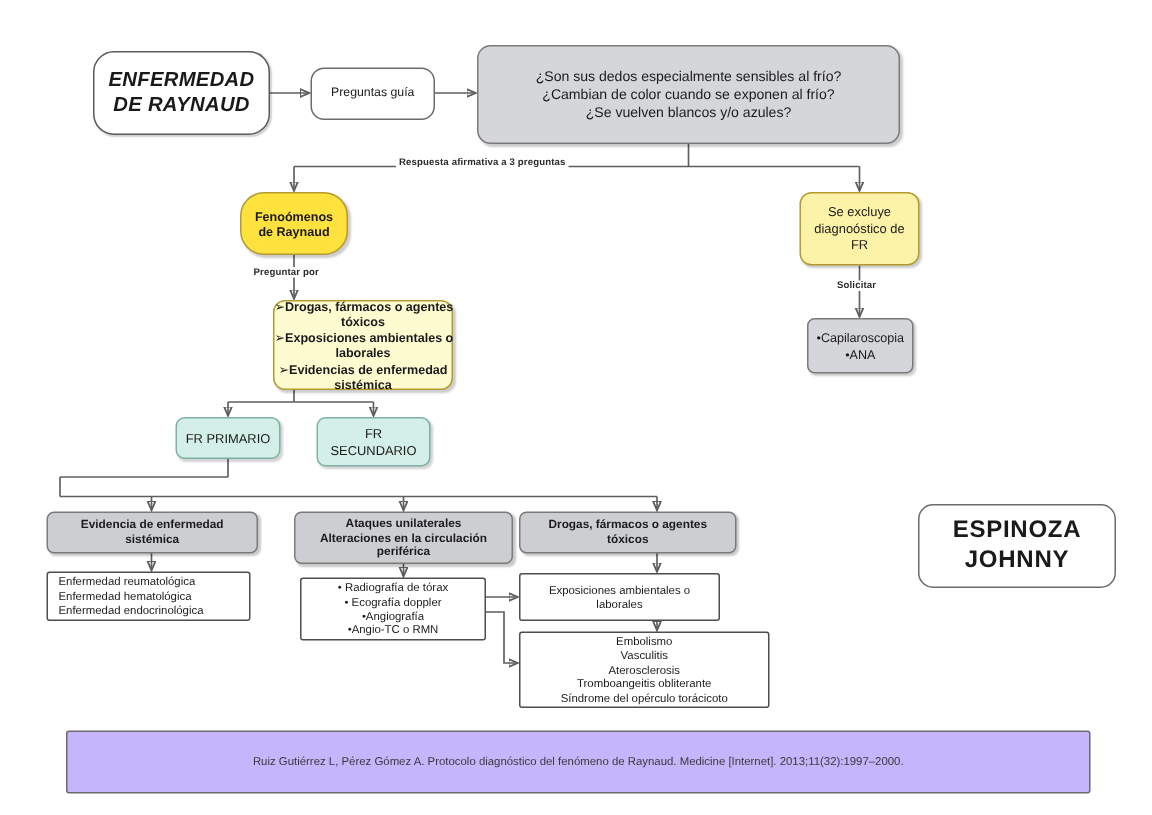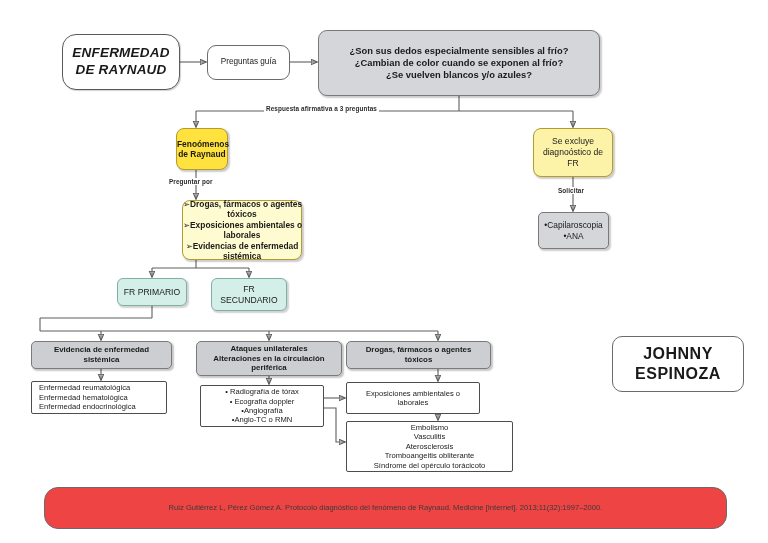--- a/index.html
+++ b/index.html
@@ -34,21 +34,20 @@
     font-size:8.2px;
   }
   .n-white-sq{
     border:1px solid #4d4d4d;border-radius:2px;background:#ffffff;
     font-size:7.6px;
   }
   .n-gray{
     border:1.1px solid #7a7a7a;border-radius:9px;background:#d4d6d9;
     font-size:9.4px;
     box-shadow:1.5px 1.5px 1.5px rgba(0,0,0,.2);
-    font-weight:bold;
   }
   .n-gray-b{
     border:1.1px solid #7a7a7a;border-radius:5px;background:#ccced2;
     font-size:7.9px;font-weight:bold;
     box-shadow:1.5px 1.5px 1.5px rgba(0,0,0,.22);
   }
   .n-gray-plain{
     border:1px solid #7a7a7a;border-radius:5px;background:#d4d6d9;
     font-size:8.4px;
     box-shadow:1.5px 1.5px 1.5px rgba(0,0,0,.2);
@@ -72,21 +71,21 @@
   .n-mint{
     border:1.1px solid #7fb0a6;border-radius:6px;background:#d3efe7;
     font-size:8.6px;
     box-shadow:1.5px 1.5px 1.5px rgba(0,0,0,.18);
   }
   .n-name{
     border:1.2px solid #6b6b6b;border-radius:10px;background:#ffffff;
     font-size:16px;font-weight:bold;letter-spacing:.5px;
   }
   .n-cite{
-    border:1px solid #6b6b6b;border-radius:14px;background:#ef4444;
+    border:1px solid #6b6b6b;border-radius:2px;background:#c4b5fd;
     font-size:7.6px;color:#3a3a3a;
   }
 
   
   .lst{text-align:center;}
 
   
   .elabel{
     position:absolute;
     font-size:6.4px;font-weight:bold;color:#2b2b2b;
@@ -170,21 +169,21 @@
   </div>
 
   <div class="node n-gray" style="left:318px;top:30px;width:282px;height:66px;">
     <div class="lines">
       <div>¿Son sus dedos especialmente sensibles al frío?</div>
       <div>¿Cambian de color cuando se exponen al frío?</div>
       <div>¿Se vuelven blancos y/o azules?</div>
     </div>
   </div>
 
-  <div class="node n-yellow" style="left:176px;top:128px;width:52px;height:42px;">
+  <div class="node n-yellow" style="left:160px;top:128px;width:72px;height:42px;border-radius:16px;">
     <div class="lines">
       <div>Fenoómenos</div>
       <div>de Raynaud</div>
     </div>
   </div>
 
   <div class="node n-yellow-l" style="left:136px;top:200px;width:120px;height:60px;">
     <div class="lines">
       <div>➢Drogas, fármacos o agentes</div>
       <div>tóxicos</div>
@@ -274,22 +273,22 @@
       <div>Embolismo</div>
       <div>Vasculitis</div>
       <div>Aterosclerosis</div>
       <div>Tromboangeitis obliterante</div>
       <div>Síndrome del opérculo torácicoto</div>
     </div>
   </div>
 
   <div class="node n-name" style="left:612px;top:336px;width:132px;height:56px;">
     <div class="lines">
+      <div>ESPINOZA</div>
       <div>JOHNNY</div>
-      <div>ESPINOZA</div>
     </div>
   </div>
 
   <div class="node n-cite" style="left:44px;top:487px;width:683px;height:42px;">
     <div class="lines">
       <div>Ruiz Gutiérrez L, Pérez Gómez A. Protocolo diagnóstico del fenómeno de Raynaud. Medicine [Internet]. 2013;11(32):1997–2000.</div>
     </div>
   </div>
 
 </div>

